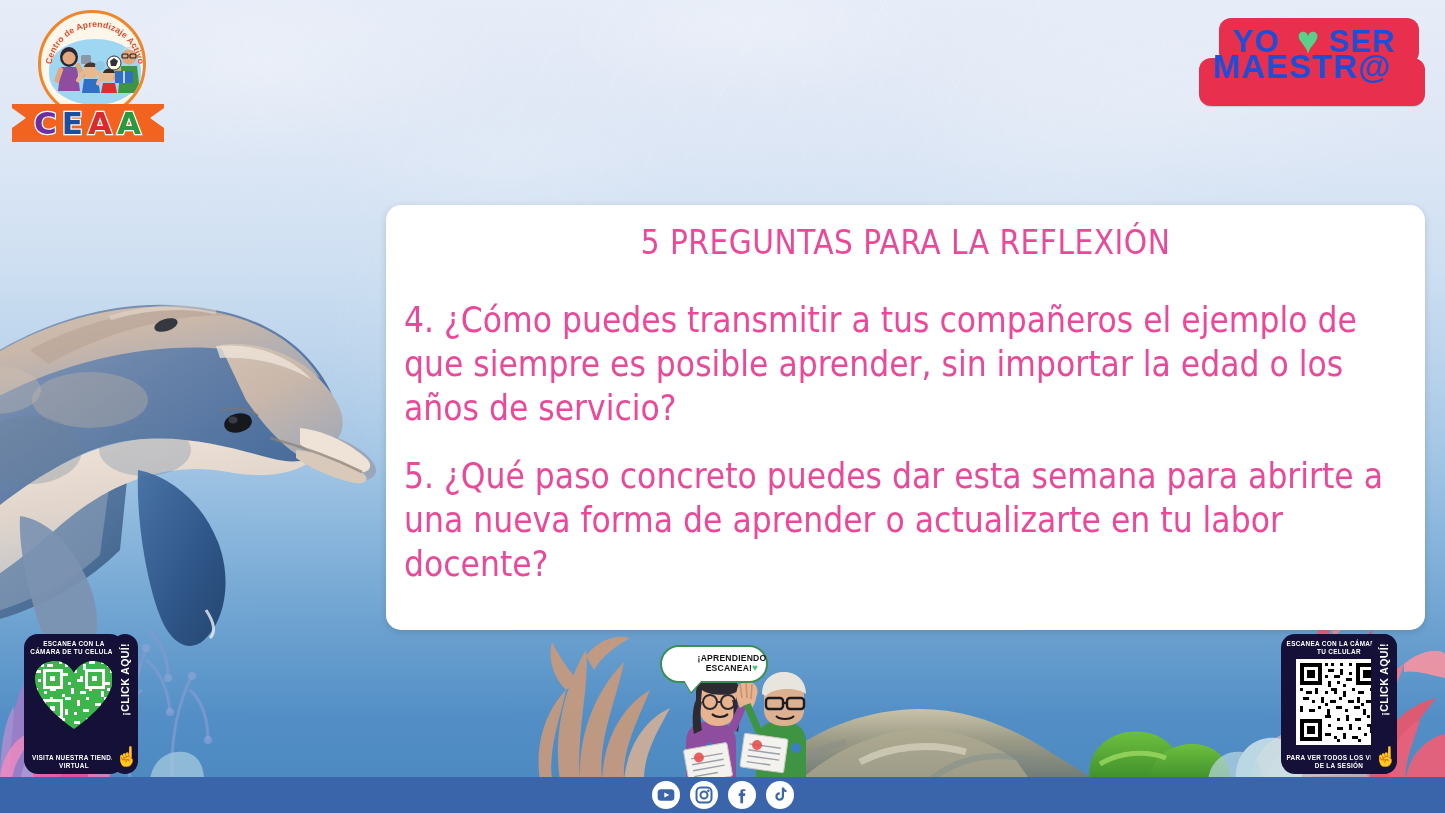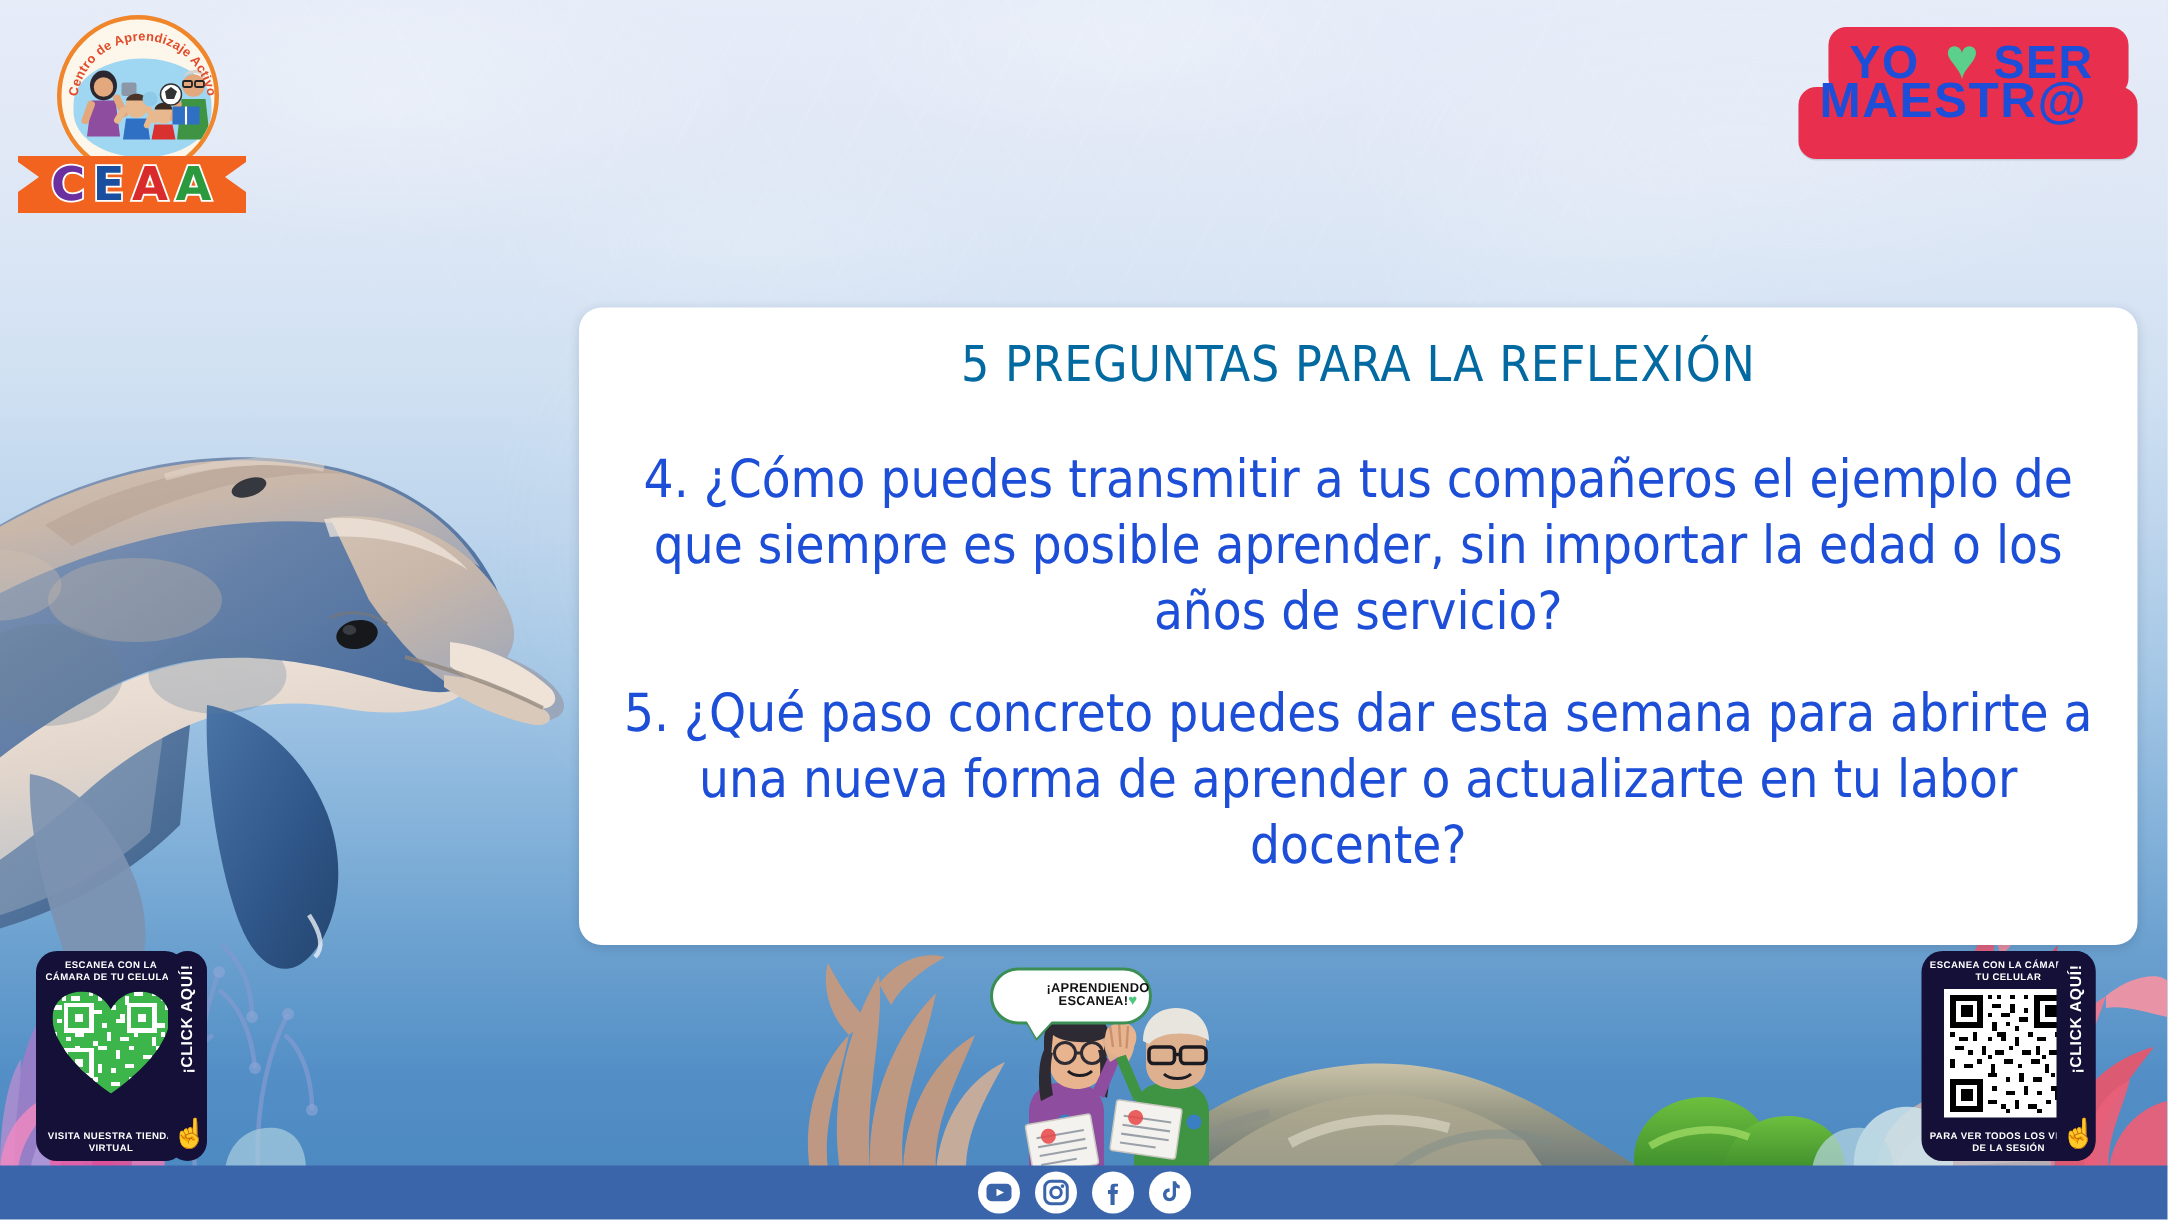--- a/index.html
+++ b/index.html
@@ -98,26 +98,26 @@
   
   .card {
     position:absolute; left:386px; top:205px; width:1039px; height:425px;
     background:#ffffff; border-radius:15px;
     box-shadow:0 2px 7px rgba(20,40,70,.16);
     padding:14px 18px 10px;
     display:flex; flex-direction:column; align-items:center;
   }
   .card-title {
     font-family:"DejaVu Sans Condensed","DejaVu Sans", sans-serif;
-    font-size:33px; color:#0369a1; letter-spacing:.5px; font-weight:400;
+    font-size:33px; color:#ec4899; letter-spacing:.5px; font-weight:400;
     text-align:center; margin-top:4px;
   }
   .q-block {
     font-family:"DejaVu Sans Condensed","DejaVu Sans", sans-serif;
-    font-size:35px; color:#1d4ed8; text-align:center; line-height:1.26;
+    font-size:35px; color:#ec4899; line-height:1.26;
     font-weight:400; width:100%;
   }
   .q4 { margin-top:36px; }
   .q5 { margin-top:24px; }
 
   
   .qr-badge {
     position:absolute; background:#151038; border-radius:14px;
     display:flex; flex-direction:column; align-items:center;
     padding:6px 4px 4px; overflow:hidden;

